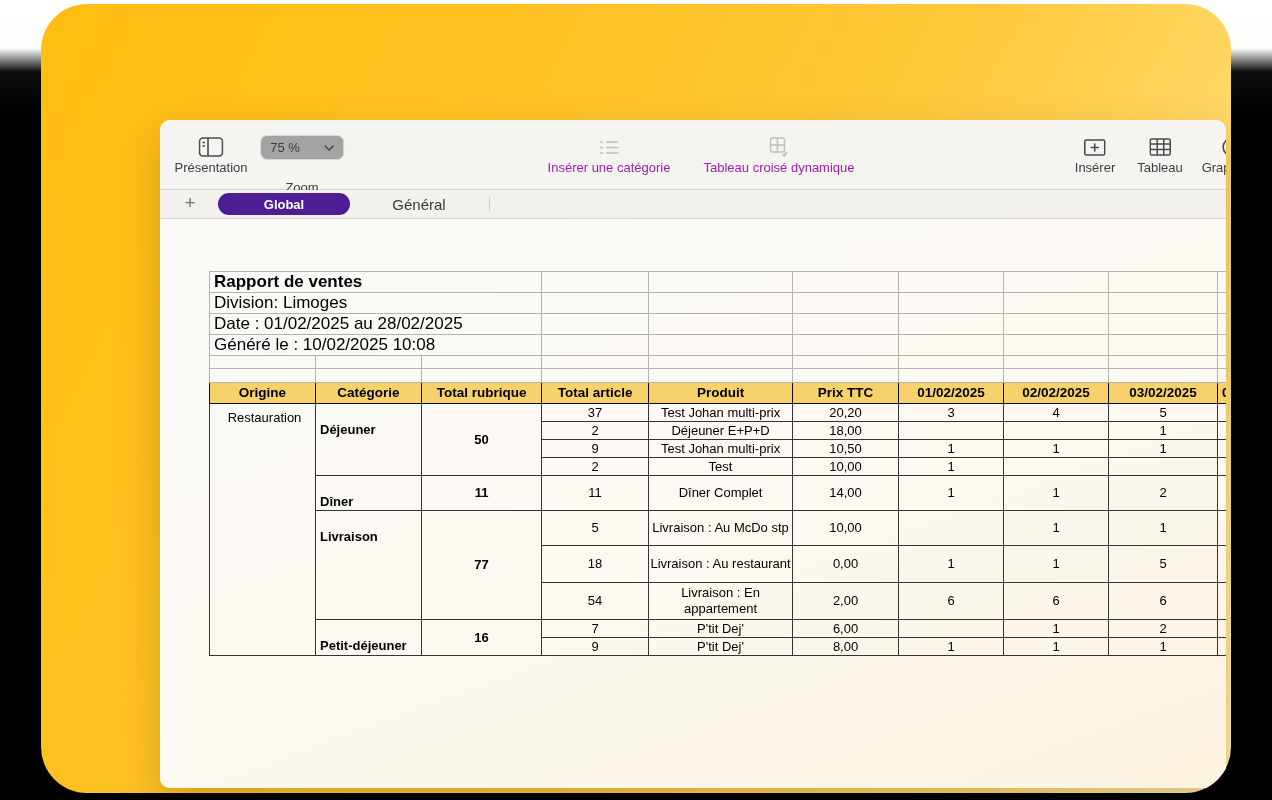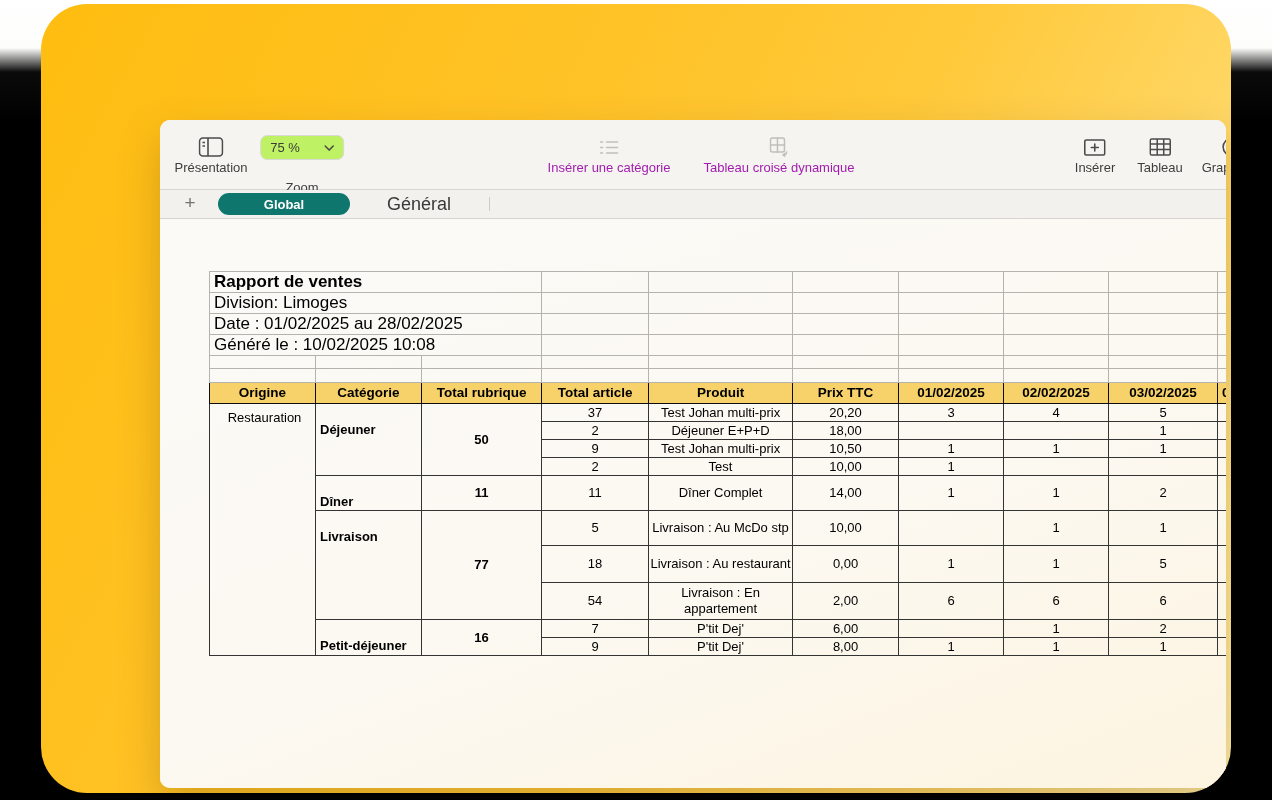--- a/index.html
+++ b/index.html
@@ -19,26 +19,26 @@
     position:absolute;left:119px;top:116px;width:1066px;height:668px;
     border-radius:10px;background:#f5f4f1;overflow:hidden;
     box-shadow:0 18px 42px rgba(90,55,0,.25);
   }
   
   .toolbar{position:absolute;left:0;top:0;width:100%;height:69px;background:#f5f4f1;border-bottom:1px solid #d9d7d3}
   .tb-item{position:absolute;top:13px;transform:translateX(-50%);display:flex;flex-direction:column;align-items:center;white-space:nowrap;cursor:default}
   .tb-item .ic{height:28px;display:flex;align-items:center;justify-content:center}
   .tb-item .lb{font-size:13px;color:#3e3e3c;line-height:14px}
   .tb-item.disabled .lb{color:#a21caf}
-  .zoom-pill{height:25px;box-sizing:border-box;border:1px solid #dbd9d4;background:#bef264;border-radius:7px;display:flex;align-items:center;padding:0 9px;font-size:13px;color:#3c3c3a;gap:24px}
+  .zoom-pill{height:25px;box-sizing:border-box;border:1px solid #dbd9d4;background:#a3a3a3;border-radius:7px;display:flex;align-items:center;padding:0 9px;font-size:13px;color:#3c3c3a;gap:24px}
   
   .tabbar{position:absolute;left:0;top:70px;width:100%;height:28px;background:#f2f1ed;border-bottom:1px solid #d7d5d1}
   .plus-btn{position:absolute;left:22px;top:1px;width:16px;height:24px;font-size:19px;font-weight:300;color:#757471;display:flex;align-items:center;justify-content:center}
-  .tab-global{position:absolute;left:58px;top:3px;width:132px;height:22px;border-radius:11.5px;background:#0f766e;color:#ffffff;font-size:13px;font-weight:700;display:flex;align-items:center;justify-content:center}
-  .tab-general{position:absolute;left:230px;top:3px;width:58px;height:22px;display:flex;align-items:center;justify-content:center;font-size:18px;color:#3a3938}
+  .tab-global{position:absolute;left:58px;top:3px;width:132px;height:22px;border-radius:11.5px;background:#4c1d95;color:#ffffff;font-size:13px;font-weight:700;display:flex;align-items:center;justify-content:center}
+  .tab-general{position:absolute;left:230px;top:3px;width:58px;height:22px;display:flex;align-items:center;justify-content:center;font-size:15px;color:#3a3938}
   .tab-sep{position:absolute;left:329px;top:7px;width:1px;height:14px;background:#cfcdc8}
   
   .content{position:absolute;left:0;top:99px;right:0;bottom:0;background:linear-gradient(160deg,#fbfaf7 0%,#fcf9f2 55%,#fdf4e0 100%)}
   .sheet{position:absolute;left:49px;top:52px}
   table{border-collapse:collapse;table-layout:fixed;width:1108px;color:#000}
   td,th{padding:0;overflow:hidden;font-size:13px;line-height:16px;text-align:center;vertical-align:middle}
   
   tr.info td{border:1px solid #b5b3ae;height:20px}
   td.info-merged{text-align:left;padding-left:4px;font-size:17px}
   tr.row-s1 td{border:1px solid #b5b3ae;height:12px}

